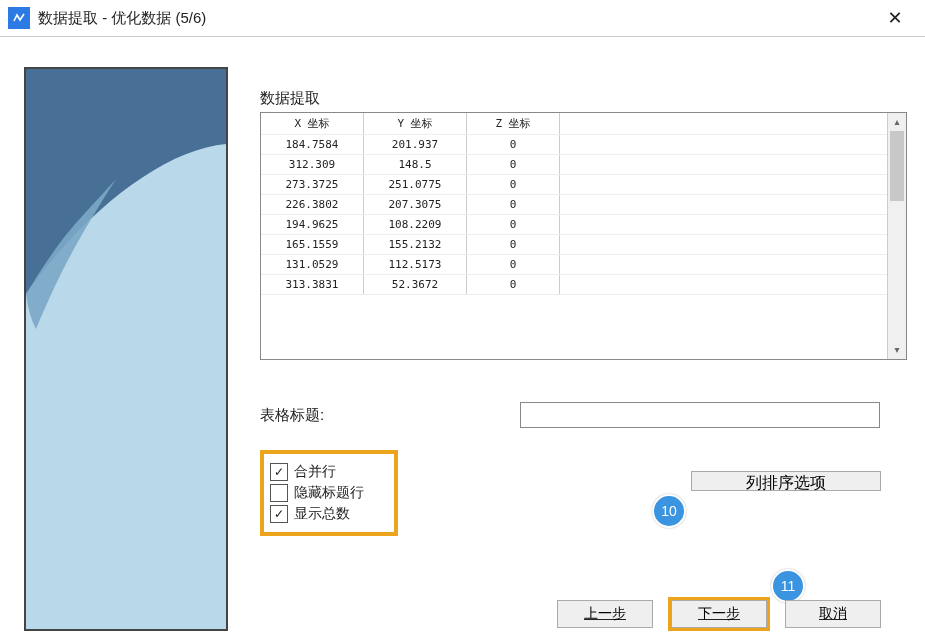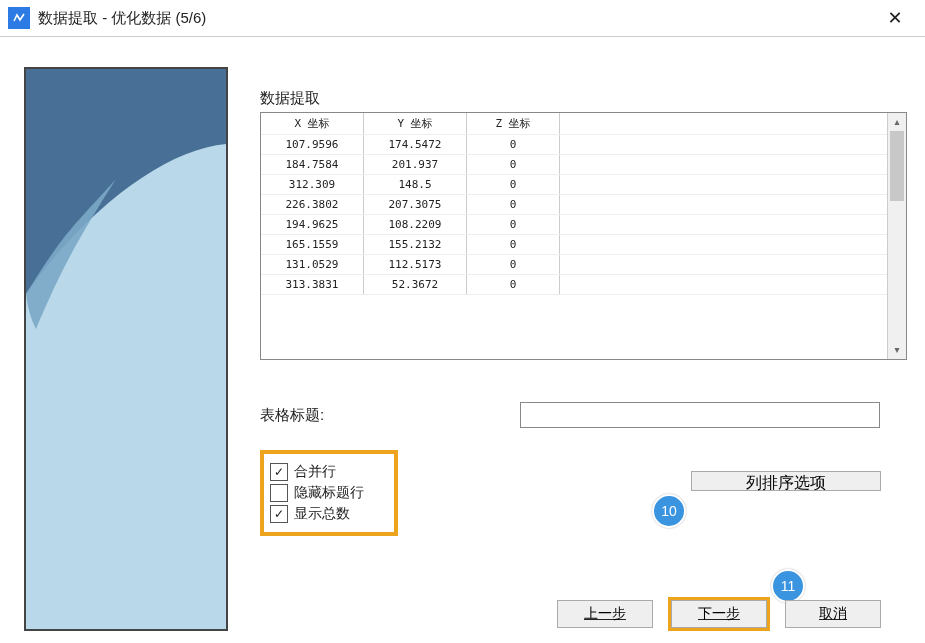--- a/index.html
+++ b/index.html
@@ -198,34 +198,34 @@
           <thead>
             <tr id="hdr-row">
                 <th>X 坐标</th>
                 <th>Y 坐标</th>
                 <th>Z 坐标</th>
                 <th class="padcol"></th>
               </tr>
           </thead>
           <tbody id="tbody">
               <tr>
-                <td>107.9596</td>
-                <td>174.5472</td>
-                <td>0</td>
-                <td class="padcol"></td>
-              </tr>
-              <tr>
                 <td>184.7584</td>
                 <td>201.937</td>
                 <td>0</td>
                 <td class="padcol"></td>
               </tr>
               <tr>
                 <td>312.309</td>
                 <td>148.5</td>
+                <td>0</td>
+                <td class="padcol"></td>
+              </tr>
+              <tr>
+                <td>273.3725</td>
+                <td>251.0775</td>
                 <td>0</td>
                 <td class="padcol"></td>
               </tr>
               <tr>
                 <td>226.3802</td>
                 <td>207.3075</td>
                 <td>0</td>
                 <td class="padcol"></td>
               </tr>
               <tr>

